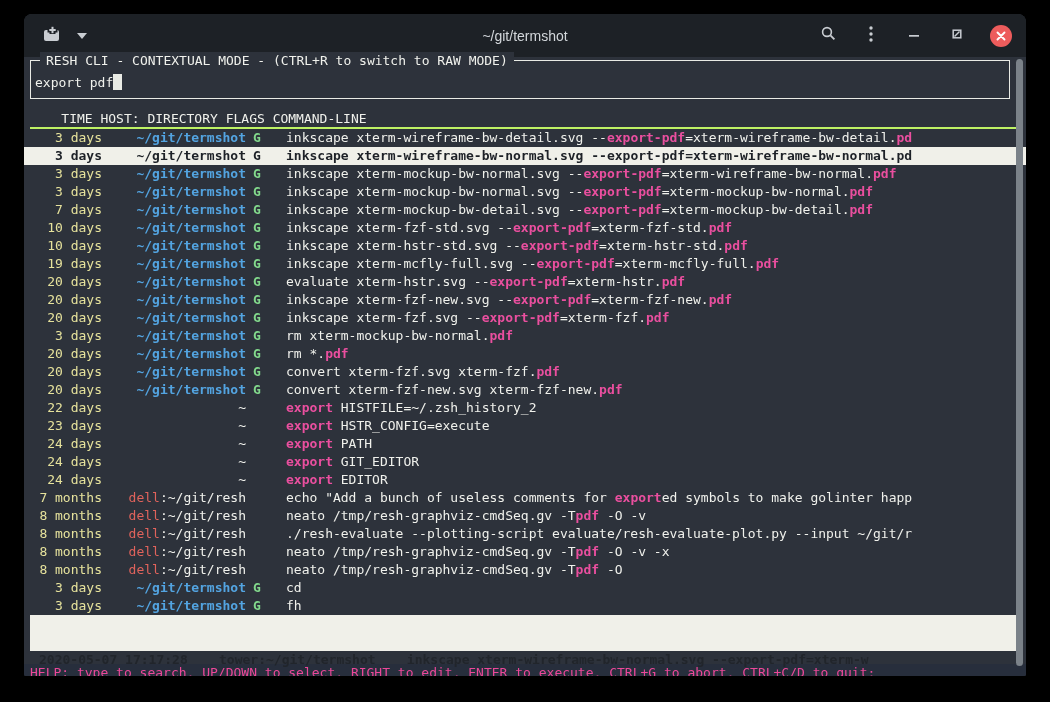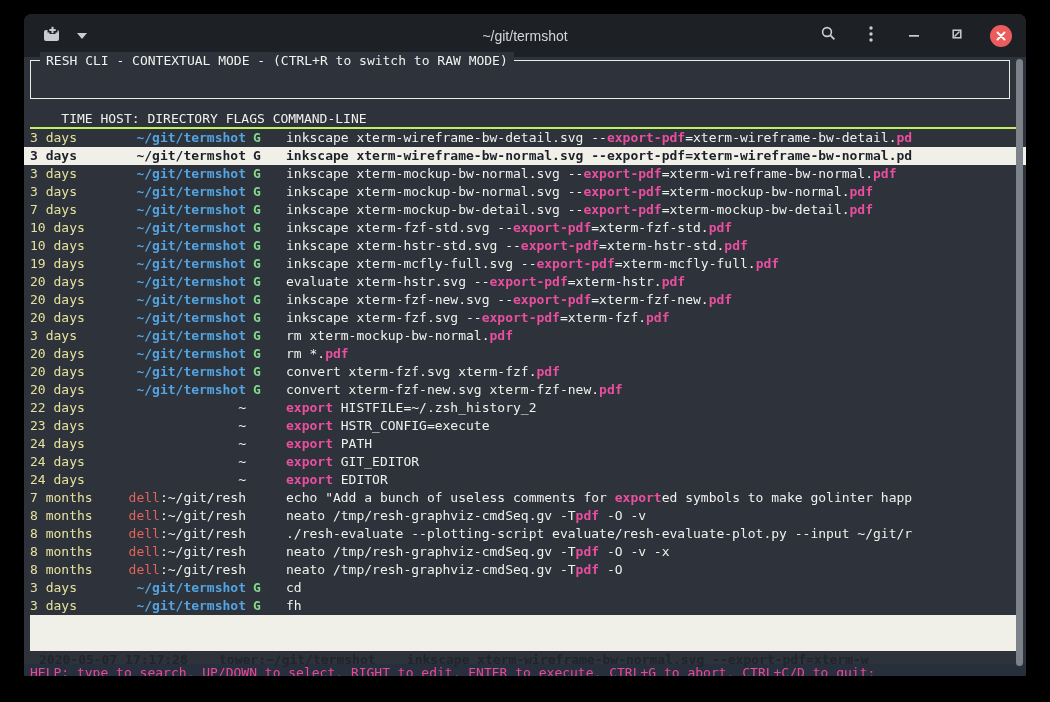--- a/index.html
+++ b/index.html
@@ -25,21 +25,21 @@
   
   .searchbox{position:relative;margin:1px 16px 0 6px;height:39px;border:1px solid #e9ebe5;}
   .sb-legend{position:absolute;top:-9px;left:9px;background:#2d323b;padding:0 6px;
              white-space:pre;color:#f0f1ec;}
   .sb-query{padding:13px 0 0 4px;white-space:pre;}
   .cursor{display:inline-block;width:9px;height:16px;background:#e9ebe5;vertical-align:text-bottom;}
   
   .colhead{margin:11px 10px 0 6px;height:19px;border-bottom:2px solid #bef264;white-space:pre;}
   
   .hrow{display:flex;height:18px;padding-left:6px;padding-right:10px;white-space:pre;overflow:hidden;}
-  .c-time{flex:none;width:72px;text-align:left;color:#e6e29c;overflow:hidden;}
+  .c-time{flex:none;width:72px;text-align:right;color:#e6e29c;overflow:hidden;}
   .c-dir{flex:none;width:144px;text-align:right;overflow:hidden;}
   .c-dir .host{color:#e0635c;}
   .c-dir .path-blue{color:#53a4e1;font-weight:bold;}
   .c-dir .path-plain{color:#f0f1ec;}
   .c-flags{flex:none;width:18px;padding-left:7px;color:#82d98c;font-weight:bold;}
   .c-cmd{flex:1;padding-left:22px;overflow:hidden;}
   .match{color:#ea4f9f;font-weight:bold;}
   .hrow.selected{background:#f0f0e9;}
   .hrow.selected span{color:#1d2127 !important;font-weight:bold;}
   
@@ -117,20 +117,21 @@
             </svg>
           </span>
         </div>
       </div>
     </div>
 
     <div class="term">
 
       <div class="searchbox">
         <span class="sb-legend">RESH CLI - CONTEXTUAL MODE - (CTRL+R to switch to RAW MODE)</span>
+        <div class="sb-query"><span>export pdf</span><span class="cursor"></span></div>
       </div>
 
       <div class="colhead">    TIME HOST: DIRECTORY FLAGS COMMAND-LINE</div>
 
       <div id="history-list">
           <div class="hrow"><span class="c-time">3 days</span><span class="c-dir"><span class="path-blue">~/git/termshot</span></span><span class="c-flags">G</span><span class="c-cmd"><span>inkscape xterm-wireframe-bw-detail.svg --</span><span class="match">export-pdf</span><span>=xterm-wireframe-bw-detail.</span><span class="match">pd</span></span></div>
           <div class="hrow selected"><span class="c-time">3 days</span><span class="c-dir"><span class="path-blue">~/git/termshot</span></span><span class="c-flags">G</span><span class="c-cmd"><span>inkscape xterm-wireframe-bw-normal.svg --</span><span class="match">export-pdf</span><span>=xterm-wireframe-bw-normal.</span><span class="match">pd</span></span></div>
           <div class="hrow"><span class="c-time">3 days</span><span class="c-dir"><span class="path-blue">~/git/termshot</span></span><span class="c-flags">G</span><span class="c-cmd"><span>inkscape xterm-mockup-bw-normal.svg --</span><span class="match">export-pdf</span><span>=xterm-wireframe-bw-normal.</span><span class="match">pdf</span></span></div>
           <div class="hrow"><span class="c-time">3 days</span><span class="c-dir"><span class="path-blue">~/git/termshot</span></span><span class="c-flags">G</span><span class="c-cmd"><span>inkscape xterm-mockup-bw-normal.svg --</span><span class="match">export-pdf</span><span>=xterm-mockup-bw-normal.</span><span class="match">pdf</span></span></div>
           <div class="hrow"><span class="c-time">7 days</span><span class="c-dir"><span class="path-blue">~/git/termshot</span></span><span class="c-flags">G</span><span class="c-cmd"><span>inkscape xterm-mockup-bw-detail.svg --</span><span class="match">export-pdf</span><span>=xterm-mockup-bw-detail.</span><span class="match">pdf</span></span></div>

